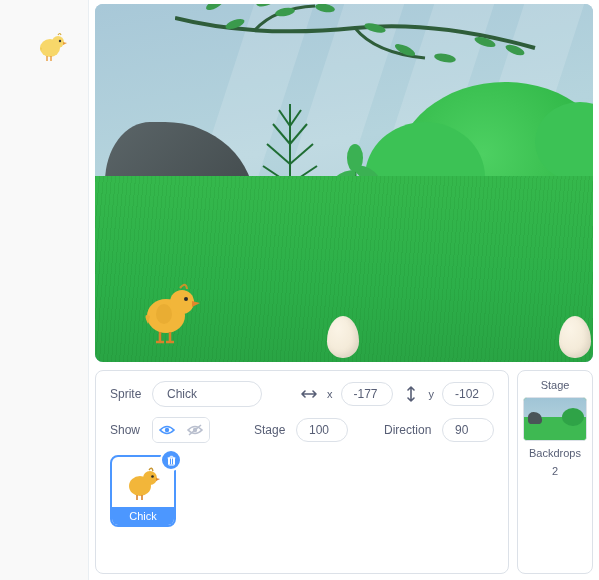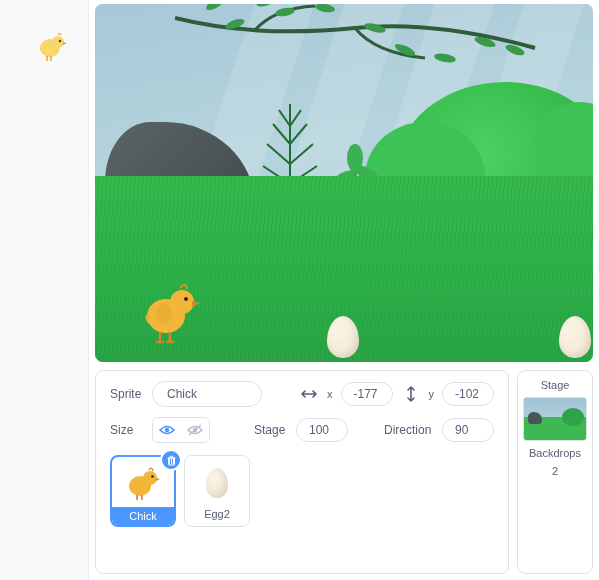--- a/index.html
+++ b/index.html
@@ -169,21 +169,21 @@
           <span class="icon-cell">
             <svg width="12" height="16" viewBox="0 0 12 16">
                 <path d="M6 1 L6 15 M6 1 L3 4 M6 1 L9 4 M6 15 L3 12 M6 15 L9 12" stroke="#575e75" stroke-width="1.6" fill="none" stroke-linecap="round"></path>
               </svg>
           </span>
           <span class="xy-label">y</span>
           <div class="pill">-102</div>
         </div>
 
         <div class="row">
-          <span class="label">Size</span>
+          <span class="label">Show</span>
           <div class="toggle-group">
             <div class="toggle-btn active">
               <span class="eye-on">
                 <svg width="16" height="12" viewBox="0 0 16 12">
                     <path d="M1 6 Q8 -1 15 6 Q8 13 1 6 Z" fill="none" stroke="#4c97ff" stroke-width="1.6"></path>
                     <circle cx="8" cy="6" r="2.2" fill="#4c97ff"></circle>
                   </svg>
               </span>
             </div>
             <div class="toggle-btn">
@@ -221,26 +221,20 @@
                 <path d="M31 11 L35 12 L31 14 Z" fill="#e0872c"></path>
                 <path d="M24 3 Q27 -1 28 4" stroke="#c7932a" stroke-width="1.3" fill="none"></path>
                 <line x1="12" y1="28" x2="12" y2="33" stroke="#d9822b" stroke-width="1.6"></line>
                 <line x1="17" y1="28" x2="17" y2="33" stroke="#d9822b" stroke-width="1.6"></line>
               </svg>
             </div>
             <div class="tile-label">Chick</div>
           </div>
 
 
-          <div class="sprite-tile">
-            <div class="tile-icon">
-              <div class="egg" style="position:static;width:22px;height:30px;"></div>
-            </div>
-            <div class="tile-label">Egg2</div>
-          </div>
         </div>
       </div>
 
       <div class="stage-panel">
         <div>Stage</div>
         <div class="stage-thumb">
           <div class="sky"></div>
             <div class="grass"></div>
             <div class="rock"></div>
             <div class="bush"></div>

